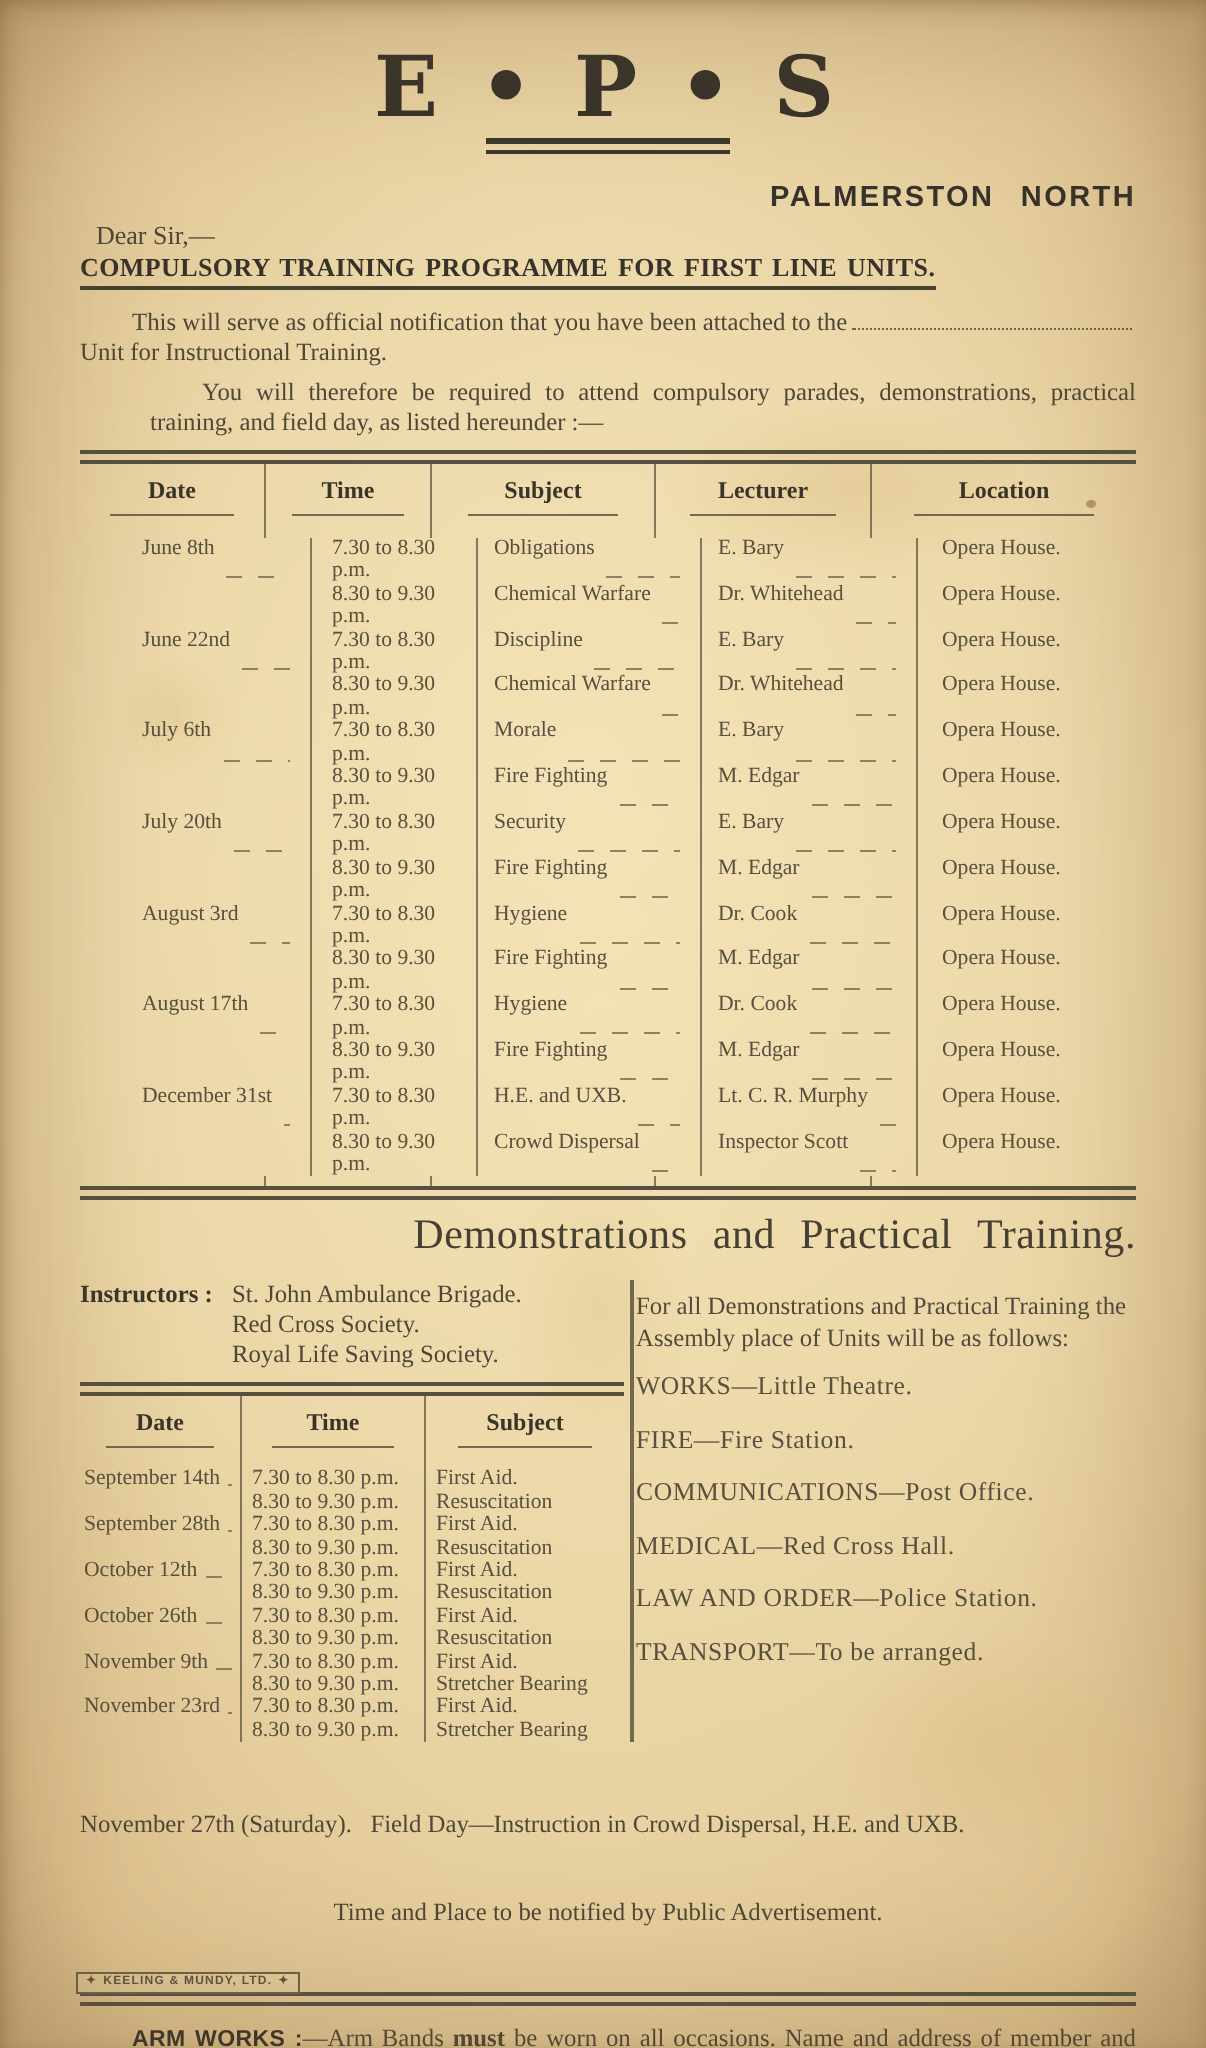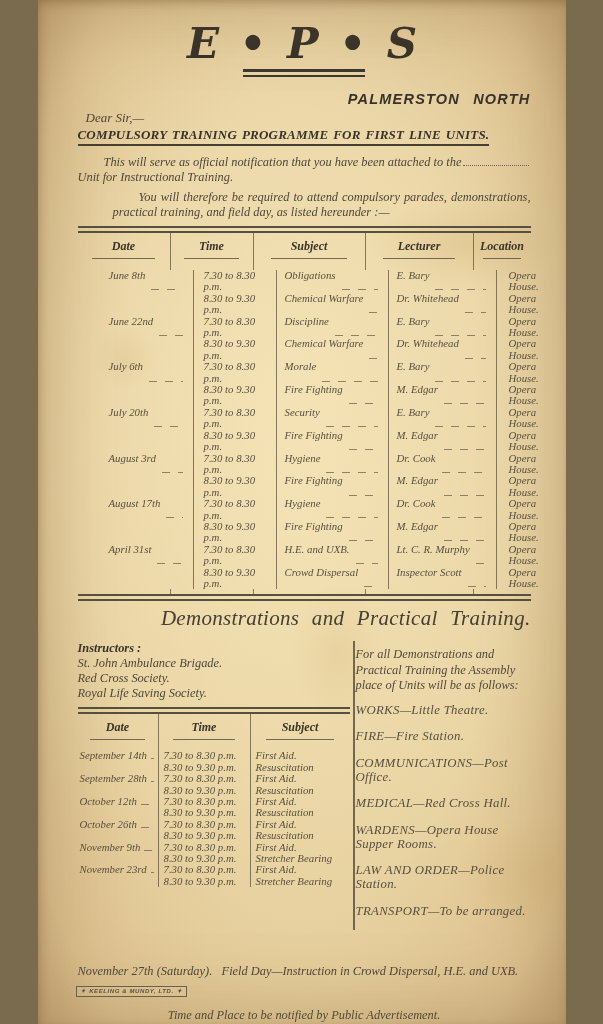--- a/index.html
+++ b/index.html
@@ -1,24 +1,23 @@
 <!DOCTYPE html>
 <html><head>
 <meta charset="utf-8">
 <style>
   html,body { margin:0; padding:0; background:#7a6a4e; }
   .page {
-    position:relative; width:528px; height:1024px; overflow:hidden;
+    position:relative; width:603px; height:1024px; overflow:hidden;
     margin:0 auto;
     color:#4e4739;
     font-family:"Liberation Serif", serif;
     background:
       radial-gradient(ellipse 120% 80% at 48% 38%, rgba(255,243,205,.40), rgba(255,243,205,0) 62%),
       radial-gradient(ellipse at 50% 50%, #eedaa9 0%, #e8d2a1 55%, #dcc08e 86%, #c9aa7a 100%);
-    font-style: italic;
   }
   .vignette { position:absolute; inset:0; pointer-events:none;
     box-shadow: inset 0 0 70px 16px rgba(124,92,47,.26), inset 0 6px 14px -6px rgba(90,62,25,.45), inset 6px 0 14px -8px rgba(90,62,25,.35); }
   .stain { position:absolute; border-radius:50%; pointer-events:none; }
   .stain1 { left:330px; top:198px; width:190px; height:92px; background:radial-gradient(ellipse at center, rgba(176,130,52,.15), rgba(176,130,52,0) 70%); }
   .stain2 { left:252px; top:580px; width:95px; height:145px; background:radial-gradient(ellipse at center, rgba(176,130,52,.11), rgba(176,130,52,0) 70%); }
   .stain3 { left:415px; top:815px; width:160px; height:115px; background:radial-gradient(ellipse at center, rgba(176,130,52,.10), rgba(176,130,52,0) 70%); }
   .stain4 { left:55px; top:325px; width:65px; height:65px; background:radial-gradient(circle, rgba(176,130,52,.11), rgba(176,130,52,0) 70%); }
   .fleck { position:absolute; left:543px; top:250px; width:5px; height:4px; background:rgba(110,80,40,.45); border-radius:50%; pointer-events:none; }
 
@@ -62,21 +61,21 @@
   .cf > .txt:empty + .leader { display:none; }
   .pad8 { padding-left:8px; } .pad10 { padding-left:10px; } .pad12 { padding-left:12px; }
   .t1-pb { height:5px; }
 
   
   .sec2-title { margin-top:5px; text-align:right; font-size:21px; line-height:25px;
     word-spacing:7px; letter-spacing:.3px; color:#454033; }
   .twocol { display:flex; margin-top:10px; }
   .col-left { width:275px; border-right:2px solid rgba(85,75,55,.8); }
   .col-right { flex:1; padding-left:1px; padding-top:6px; }
-  .instructors { display:flex; font-size:12.4px; line-height:15px;flex-direction:column; }
+  .instructors { display:flex; font-size:12.4px; line-height:15px; }
   .instr-label { font-weight:bold; width:76px; flex:none; color:#3a342b; }
   .instr-lines div { white-space:nowrap; }
   .t2 { margin-top:6px; width:272px; }
   .t2-row { display:grid; grid-template-columns:80px 92px 1fr; }
   .t2-row > div { border-left:1px solid rgba(95,85,62,.75); min-height:1px; }
   .t2-row > div:first-child { border-left:none; }
   .t2 .t-spacer { height:10px; }
   .t2 .t1-row-body, .t2-body { font-size:10.8px; line-height:11.4px; color:#57503f; }
   .t2 .leader { margin:0 4px 2.5px 4px; }
   .pad2 { padding-left:2px; } .pad5 { padding-left:5px; }
@@ -341,21 +340,21 @@
             </div>
             <div class="cf pad8">
               <span class="txt">M. Edgar</span>
               <span class="leader"></span>
             </div>
             <div class="pad12">Opera House.</div>
           </div>
 
           <div class="t1-row body">
             <div class="cf pad8">
-              <span class="txt">April 31st</span>
+              <span class="txt">December 31st</span>
               <span class="leader"></span>
             </div>
             <div class="pad10">7.30 to 8.30 p.m.</div>
             <div class="cf pad8">
               <span class="txt">H.E. and UXB.</span>
               <span class="leader"></span>
             </div>
             <div class="cf pad8">
               <span class="txt">Lt. C. R. Murphy</span>
               <span class="leader"></span>
@@ -523,21 +522,20 @@
       </div>
 
       <div class="col-right">
         <div class="assembly-intro">For all Demonstrations and Practical Training the Assembly place of Units will be as follows:</div>
         <div class="assembly-list">
 
         <div class="assembly-item">WORKS—Little Theatre.</div>
             <div class="assembly-item">FIRE—Fire Station.</div>
             <div class="assembly-item">COMMUNICATIONS—Post Office.</div>
             <div class="assembly-item">MEDICAL—Red Cross Hall.</div>
-            <div class="assembly-item">WARDENS—Opera House Supper Rooms.</div>
             <div class="assembly-item">LAW AND ORDER—Police Station.</div>
             <div class="assembly-item">TRANSPORT—To be arranged.</div>
           </div>
       </div>
     </div>
 
     <div class="fieldday">
       <div>November 27th (Saturday).   Field Day—Instruction in Crowd Dispersal, H.E. and UXB.</div>
       <div class="fieldday-2">Time and Place to be notified by Public Advertisement.</div>
     </div>

